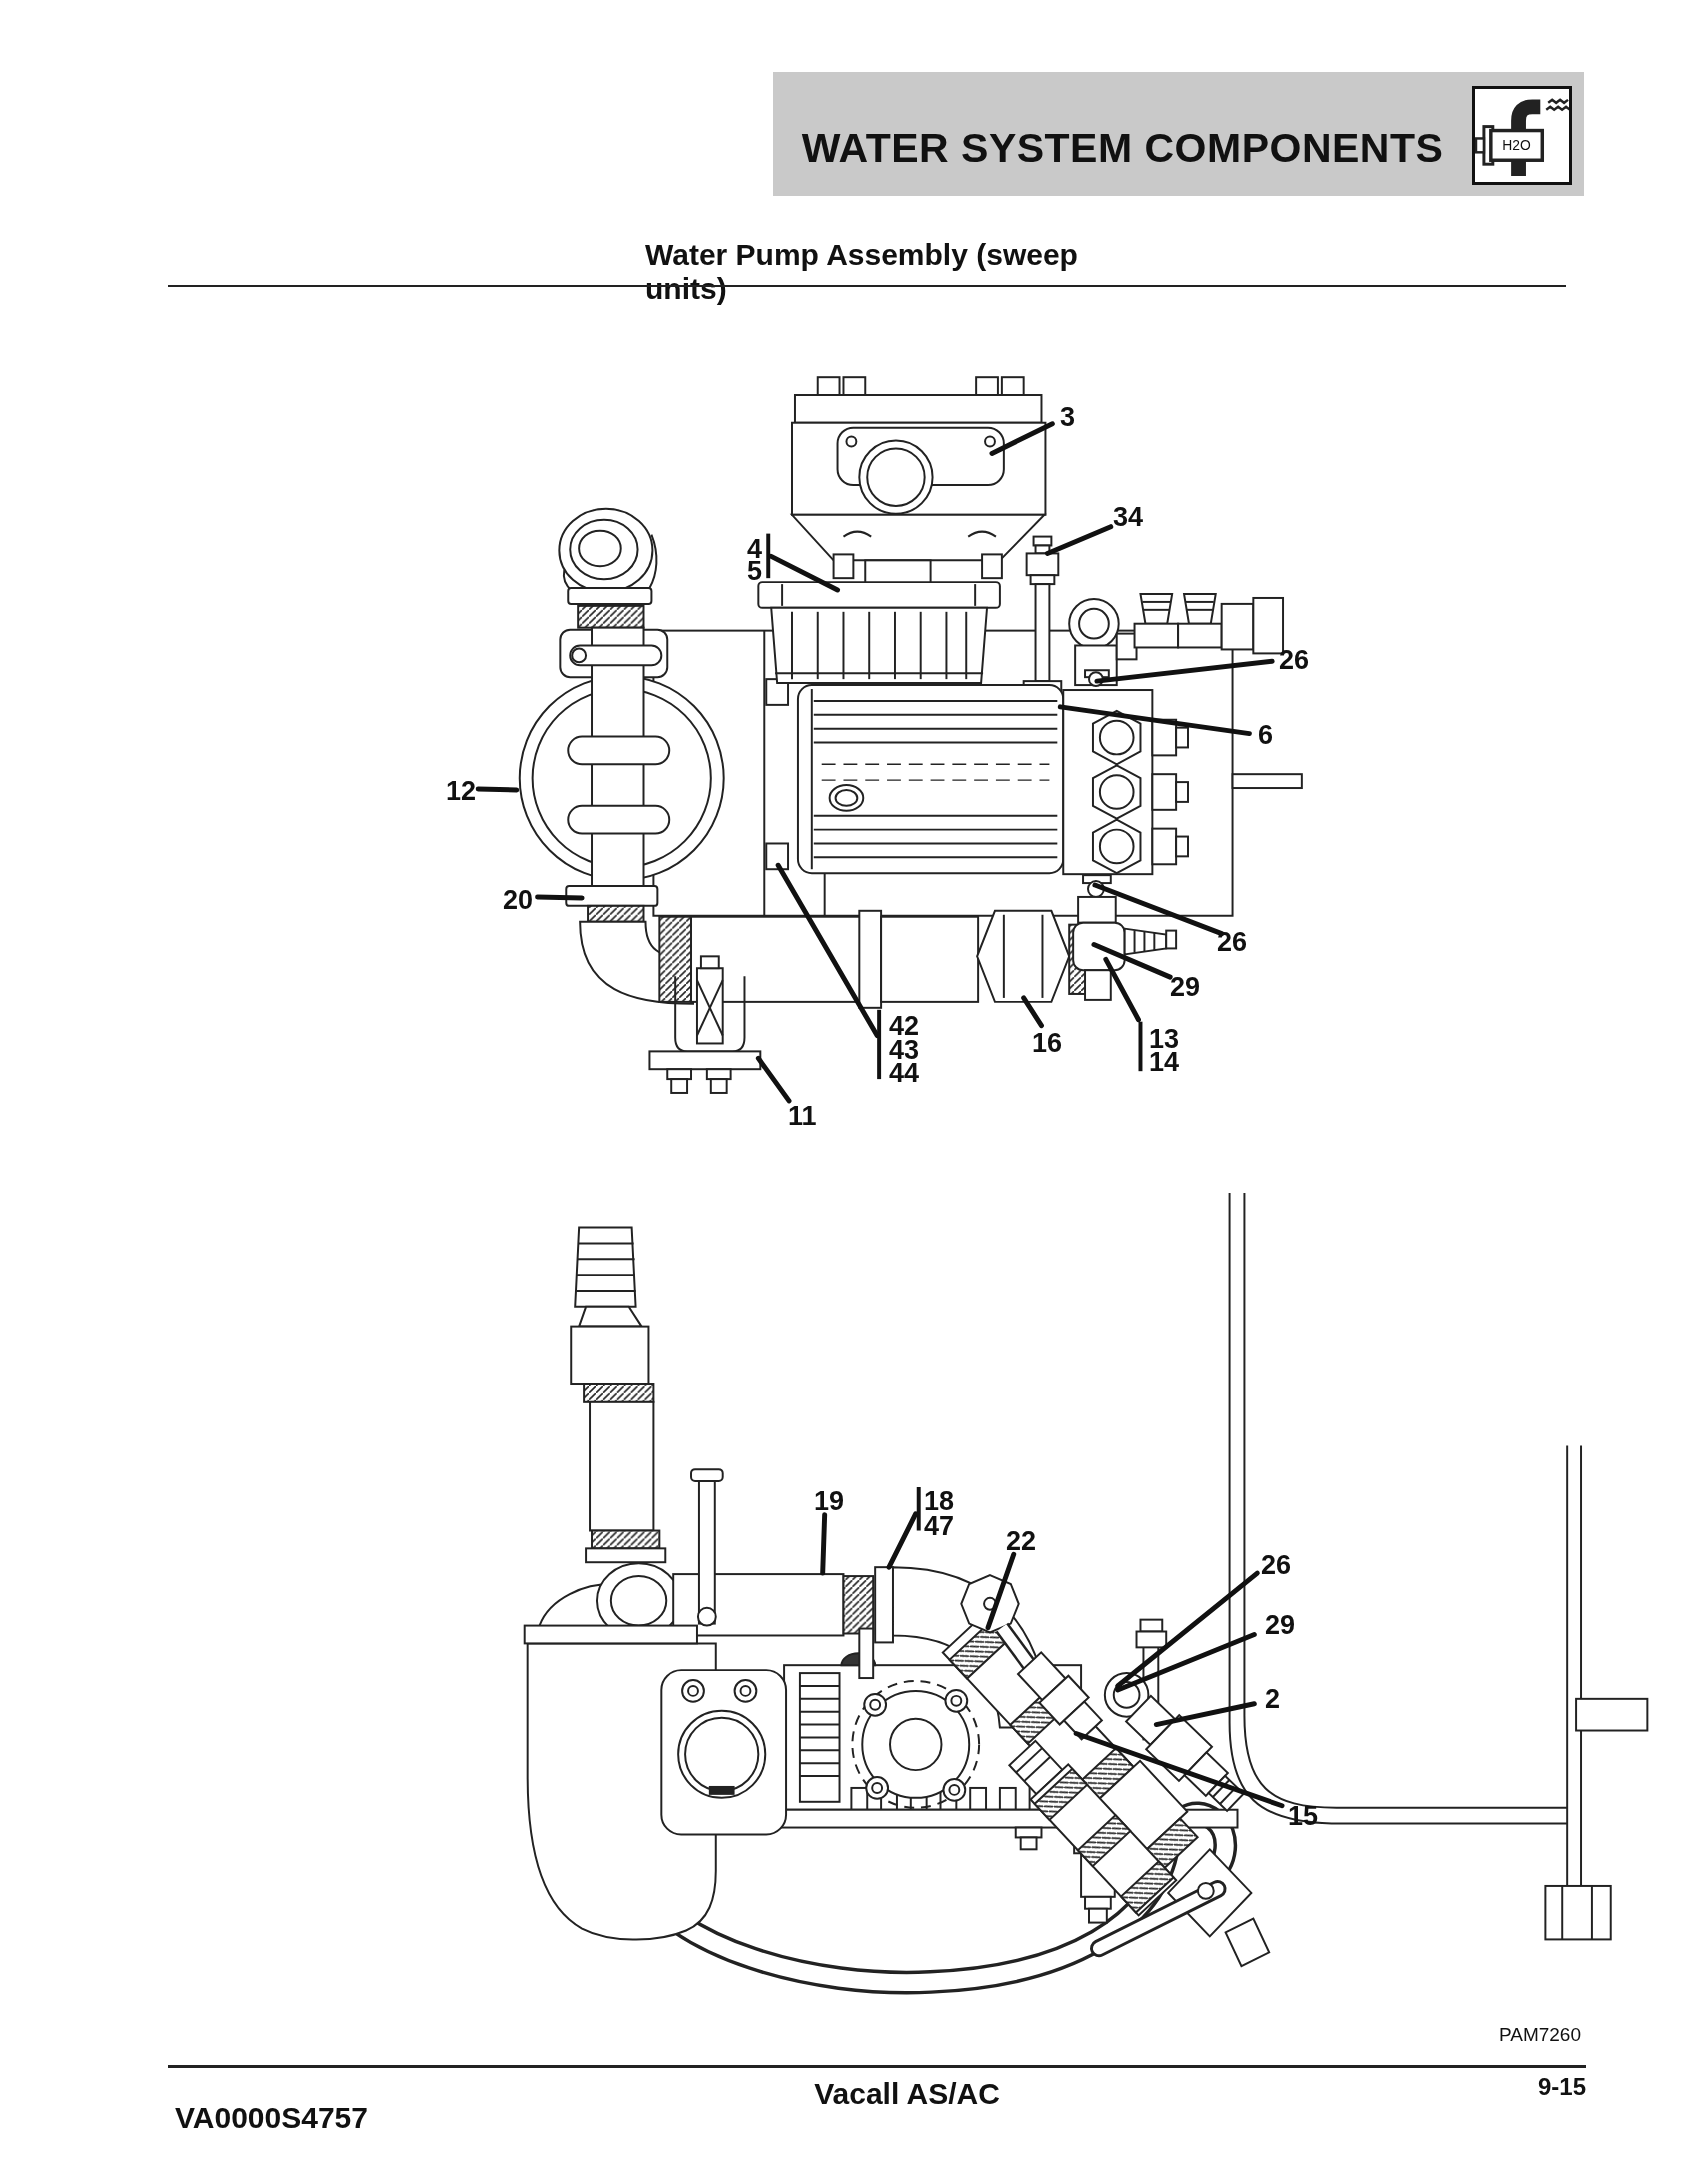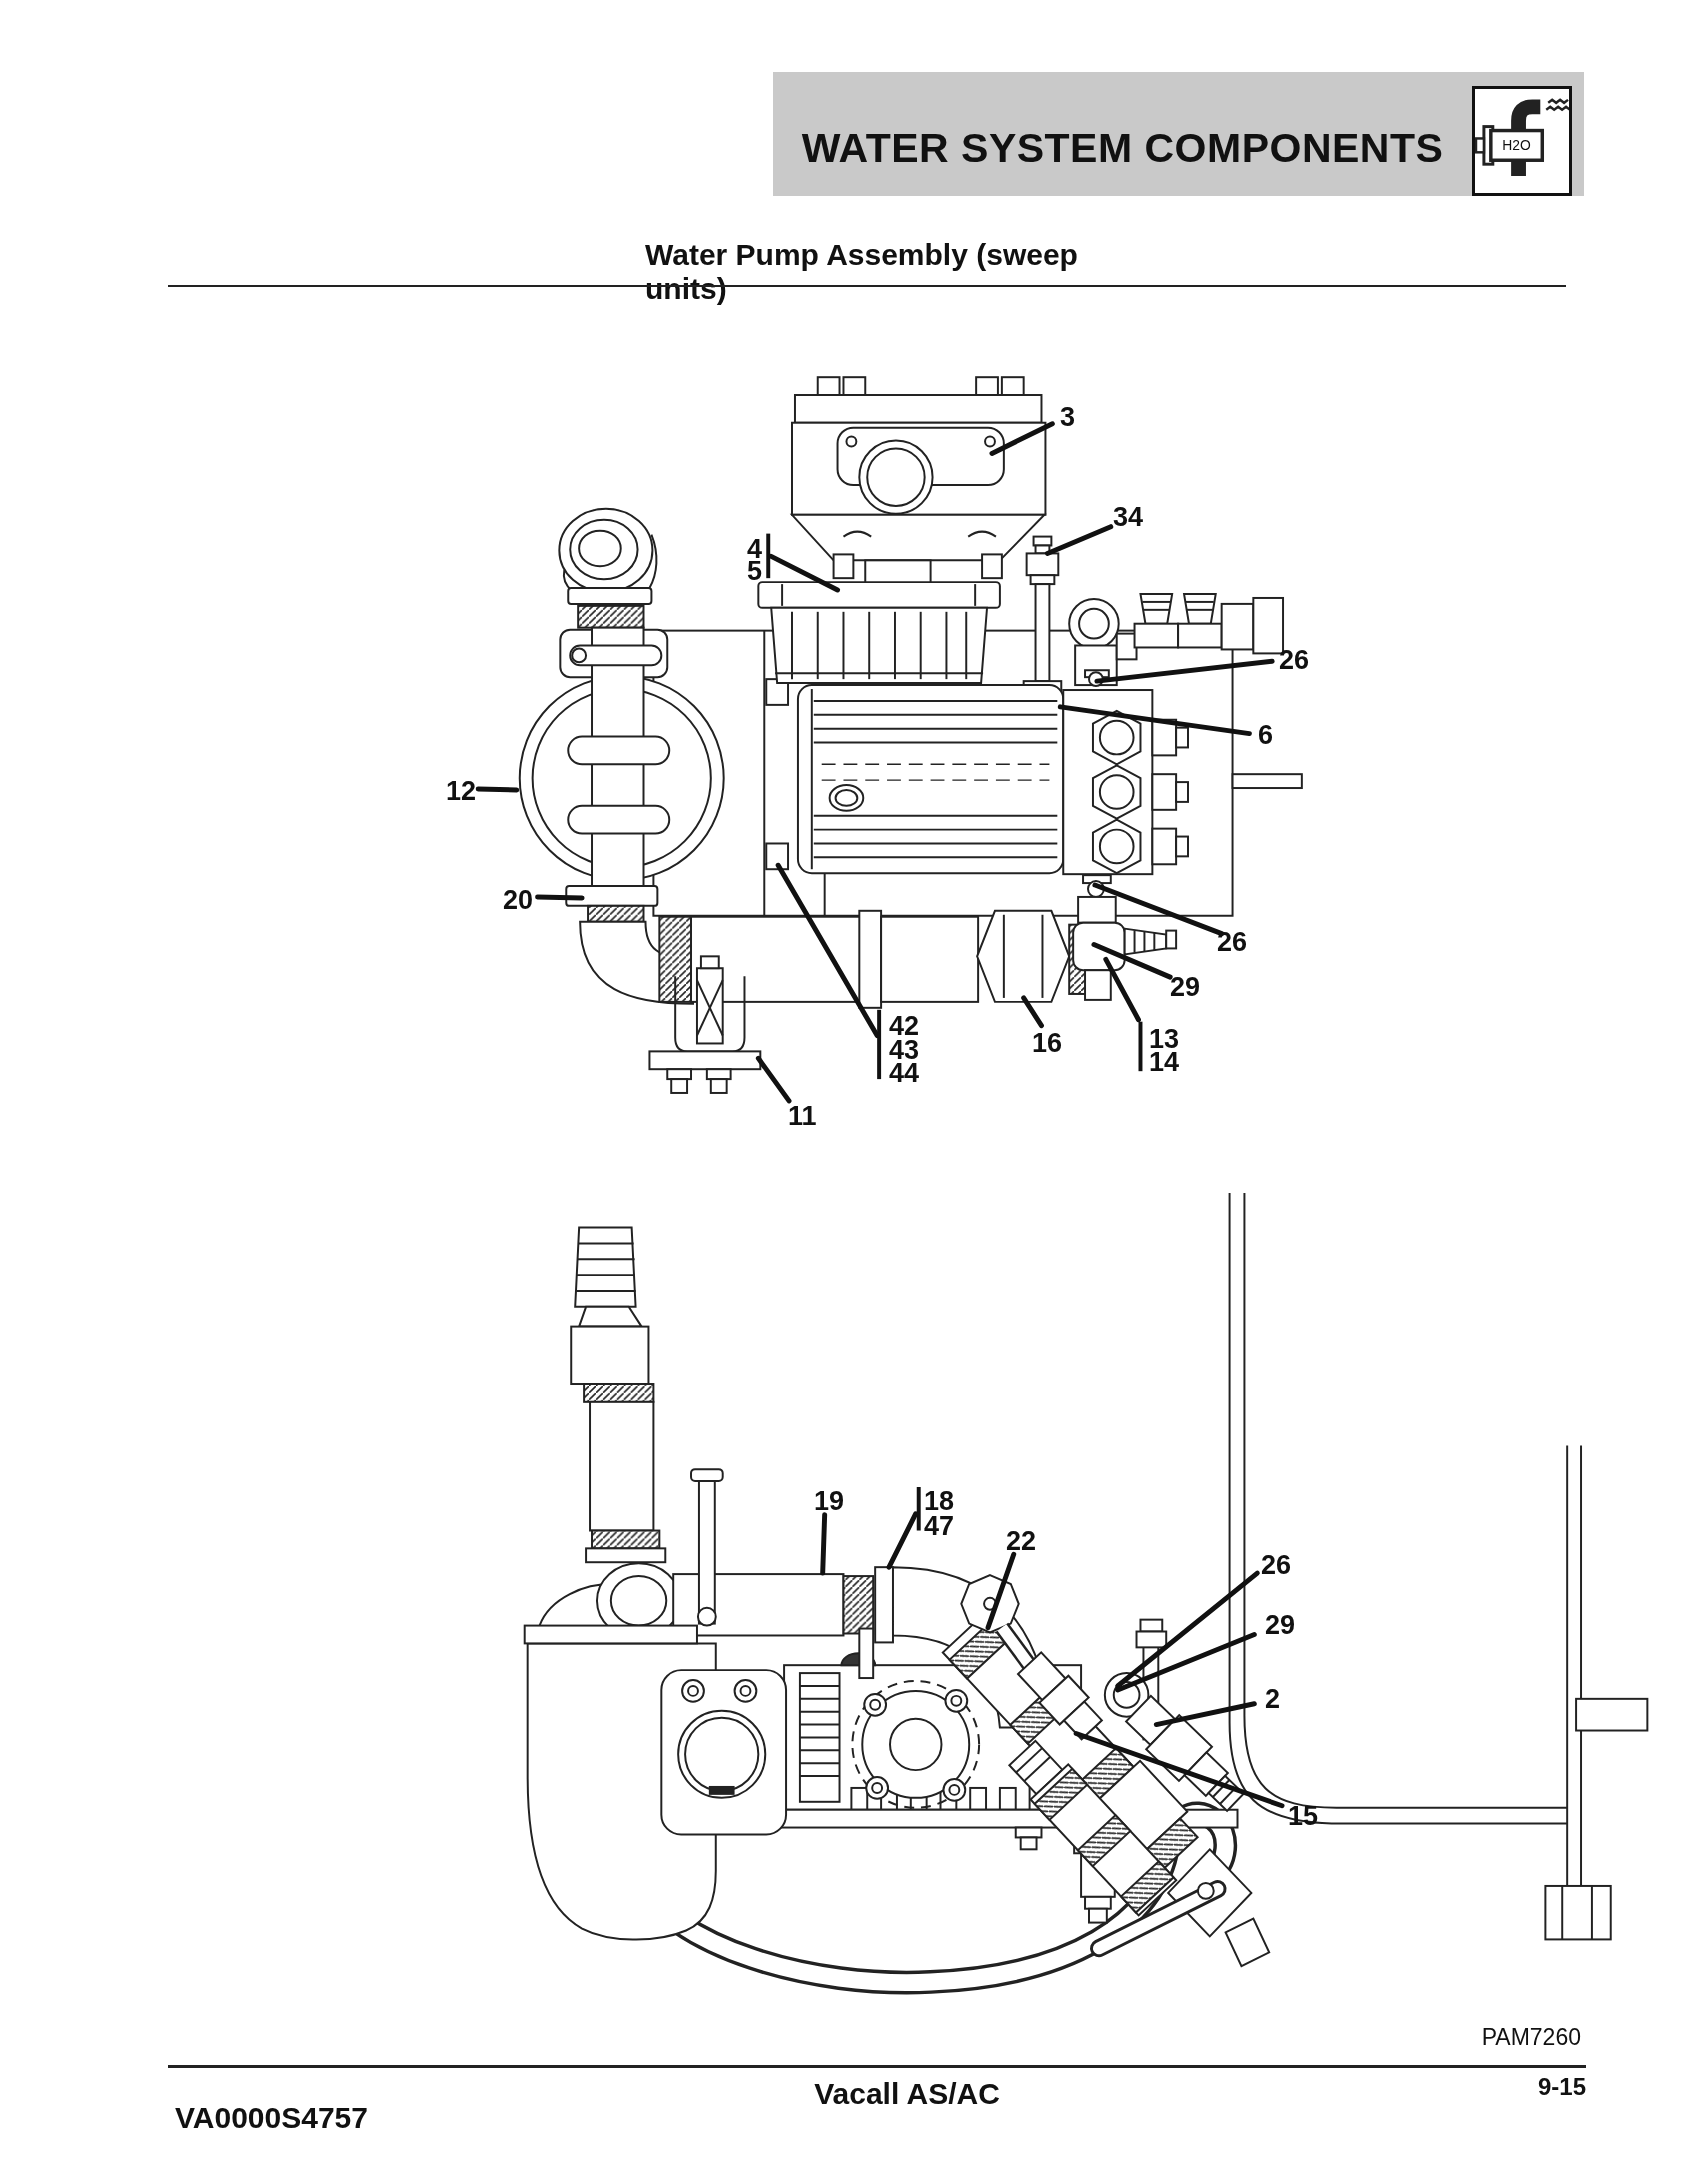--- a/index.html
+++ b/index.html
@@ -2,26 +2,26 @@
 <html><head>
 <meta charset="utf-8">
 <style>
   html,body{margin:0;padding:0;background:#888;}
   .page{position:relative;width:1683px;height:2178px;background:#ffffff;
         font-family:"Liberation Sans",sans-serif;color:#111;overflow:hidden;margin:0 auto;}
   .banner{position:absolute;left:773px;top:72px;width:811px;height:124px;background:#c9c9c9;}
   .banner-title{position:absolute;left:0;top:0;width:699px;height:100%;
         display:flex;align-items:center;justify-content:center;
         font-weight:bold;font-size:41px;letter-spacing:0.5px;padding-top:28px;box-sizing:border-box;}
-  .icon-box{position:absolute;left:699px;top:14px;width:100px;height:110px;
+  .icon-box{position:absolute;left:699px;top:14px;width:100px;height:99px;
         background:#fff;border:3px solid #111;box-sizing:border-box;}
   .section-title{position:absolute;left:645px;top:238px;width:477px;
         font-weight:bold;font-size:30px;}
   .rule{position:absolute;background:#222;}
-  .fig-code{position:absolute;right:102px;top:2024px;font-size:23px;}
+  .fig-code{position:absolute;right:102px;top:2024px;font-size:19px;}
   .footer-left{position:absolute;left:175px;top:2077px;font-weight:bold;font-size:30px;margin-top:24px;}
   .footer-center{position:absolute;left:788px;top:2077px;width:238px;text-align:center;
         font-weight:bold;font-size:30px;}
   .footer-right{position:absolute;right:97px;top:2073px;font-weight:bold;font-size:24px;}
   .co{position:absolute;font-weight:bold;font-size:27px;line-height:1;color:#111;}
   svg{position:absolute;left:0;top:0;}
   svg text{font-family:"Liberation Sans",sans-serif;}
 </style>
 </head>
 <body>

